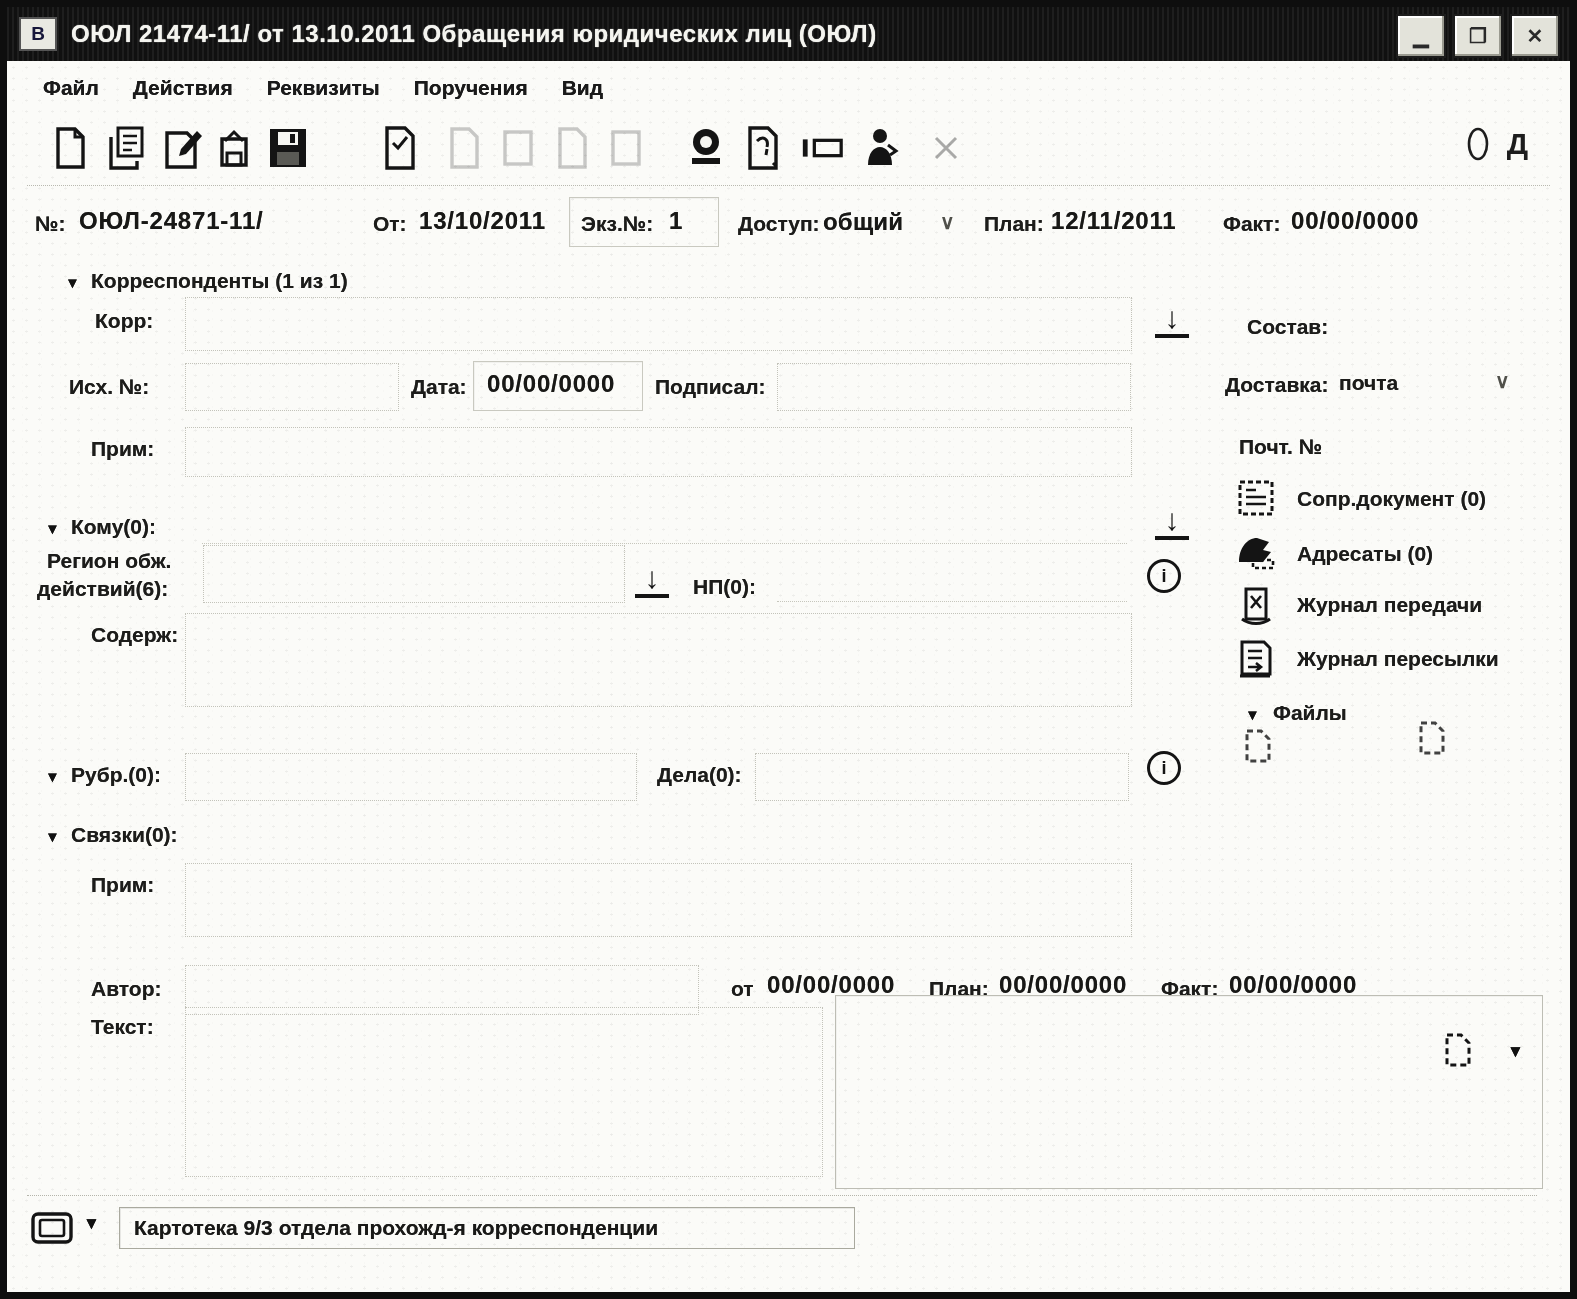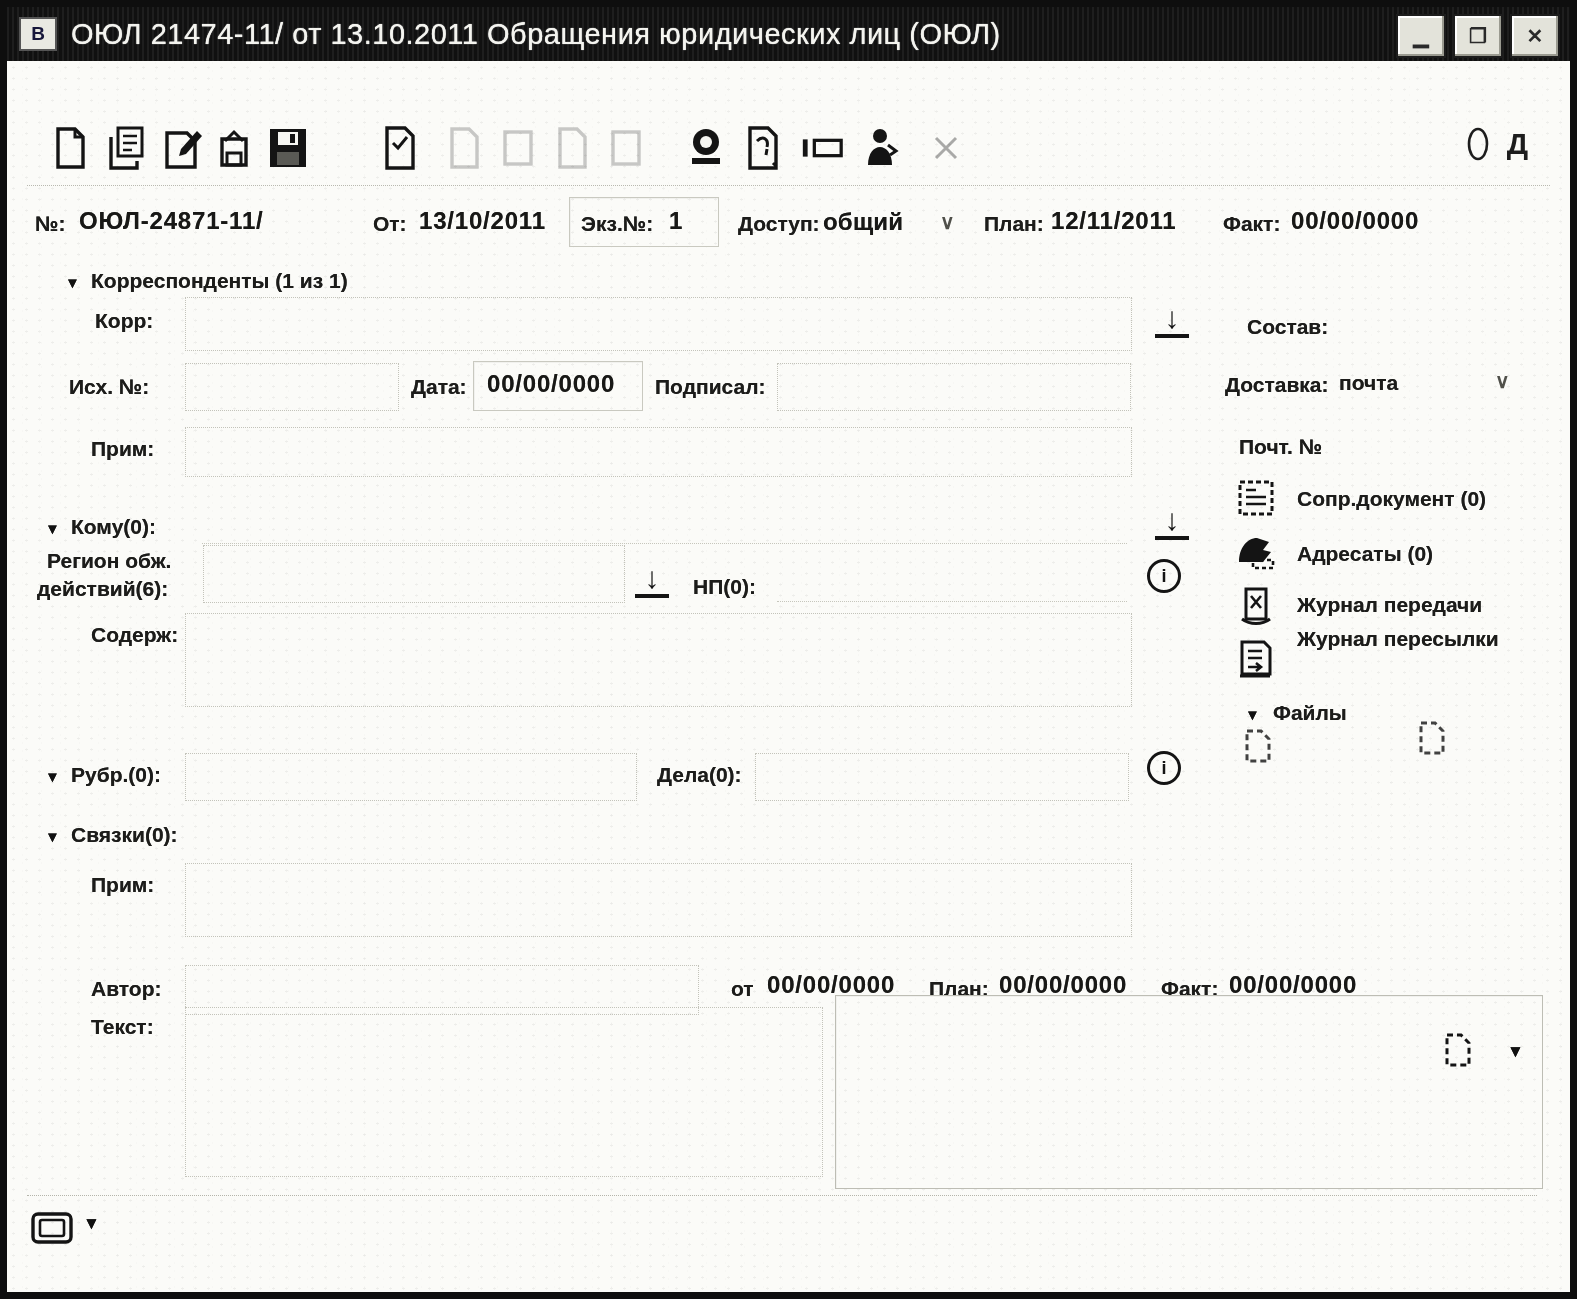--- a/index.html
+++ b/index.html
@@ -26,21 +26,21 @@
       repeating-linear-gradient(90deg, rgba(255,255,255,.06) 0 2px, transparent 2px 5px),
       #101010;
     display:flex;align-items:center;gap:14px;padding:0 12px;
   }
   .appicon{
     width:34px;height:30px;background:#e9e9e2;border:2px solid #555;
     display:flex;align-items:center;justify-content:center;
     font-size:19px;font-weight:800;color:#16163a;flex:0 0 auto;
   }
   .title-text{
-    color:#f4f4ef;font-size:29px;font-weight:400;letter-spacing:.5px;
+    color:#f4f4ef;font-size:24px;font-weight:700;letter-spacing:.5px;
     white-space:nowrap;text-shadow:0 0 1px #fff;
   }
   .winbtns{position:absolute;right:10px;top:7px;display:flex;gap:7px;}
   .winbtn{
     width:46px;height:40px;background:#e3e3da;border:2px solid #1c1c1c;
     box-shadow:inset -2px -2px 0 #9a9a90, inset 2px 2px 0 #ffffff;
     display:flex;align-items:center;justify-content:center;
     font-size:20px;font-weight:800;color:#2a2a2a;
   }
   
@@ -110,20 +110,27 @@
   <div class="titlebar">
     <div class="appicon">В</div>
     <div class="title-text">ОЮЛ 21474-11/ от 13.10.2011 Обращения юридических лиц (ОЮЛ)</div>
   </div>
   <div class="winbtns">
     <div class="winbtn">▁</div>
     <div class="winbtn">❐</div>
     <div class="winbtn">✕</div>
   </div>
 
+  <div class="menubar">
+    <span class="menu-item">Файл</span>
+    <span class="menu-item">Действия</span>
+    <span class="menu-item">Реквизиты</span>
+    <span class="menu-item">Поручения</span>
+    <span class="menu-item">Вид</span>
+  </div>
 
   <div class="toolbar">
     <span class="tbtn" style="left:26px">
       <svg width="36" height="44" viewBox="0 0 36 44">
           <path d="M6 3 h17 l8 8 v30 H6 z" fill="none" stroke="#141414" stroke-width="3.4"></path>
           <path d="M23 3 v8 h8" fill="none" stroke="#141414" stroke-width="3"></path>
         </svg>
     </span>
     <span class="tbtn" style="left:82px">
       <svg width="40" height="46" viewBox="0 0 40 46">
@@ -293,21 +300,21 @@
   <span class="rp-item-label" style="left:1290px;top:586px">Журнал передачи</span>
 
   <span class="tbtn" style="left:1226px;top:626px;position:absolute">
     <svg width="40" height="42" viewBox="0 0 40 42">
         <path d="M6 5 h22 l6 6 v26 H6 z" fill="none" stroke="#141414" stroke-width="3"></path>
         <path d="M12 14 h14 M12 21 h14" stroke="#141414" stroke-width="2.4"></path>
         <path d="M12 30 h12 m-4 -4 l5 4 -5 4" fill="none" stroke="#141414" stroke-width="2.6"></path>
         <path d="M4 39 h30" stroke="#141414" stroke-width="3"></path>
       </svg>
   </span>
-  <span class="rp-item-label" style="left:1290px;top:620px">Журнал пересылки</span>
+  <span class="rp-item-label" style="left:1290px;top:640px">Журнал пересылки</span>
 
   <span class="tri" style="left:1238px;top:700px">▼</span>
   <span class="rp-item-label" style="left:1266px;top:694px">Файлы</span>
 
   <span class="tbtn faint" style="left:1228px;top:714px;position:absolute;opacity:.8">
     <svg width="34" height="38" viewBox="0 0 34 38">
         <path d="M6 4 h14 l8 8 v22 H6 z" fill="none" stroke="#141414" stroke-width="3" stroke-dasharray="6 4"></path>
       </svg>
   </span>
   <span class="tbtn faint" style="left:1402px;top:706px;position:absolute;opacity:.8">
@@ -365,14 +372,17 @@
   <span class="hr-dotted" style="left:20px;top:1188px;width:1510px"></span>
 
   <span class="tbtn" style="left:22px;top:1196px;position:absolute">
     <svg width="46" height="36" viewBox="0 0 46 36">
         <rect x="4" y="4" width="38" height="28" rx="5" fill="none" stroke="#141414" stroke-width="3.4"></rect>
         <rect x="11" y="10" width="24" height="16" rx="2" fill="none" stroke="#141414" stroke-width="2.6"></rect>
       </svg>
   </span>
   <span class="tri" style="left:76px;top:1208px;font-size:17px">▼</span>
 
+  <div class="statfld" style="left:112px;top:1200px;width:706px">
+    <span>Картотека 9/3 отдела прохожд-я корреспонденции</span>
+  </div>
 
 </div>
 
 </body></html>

